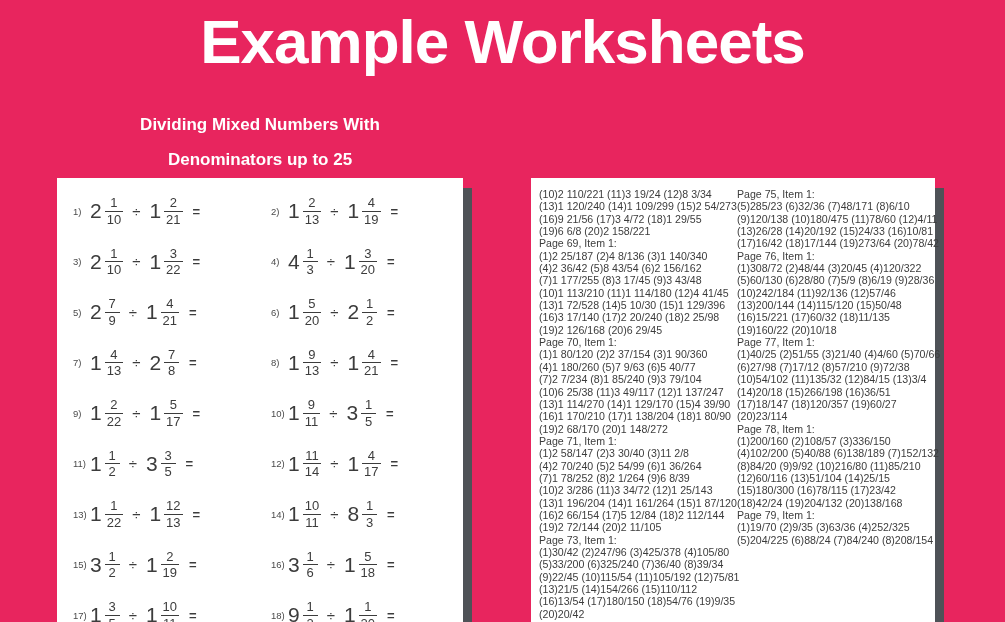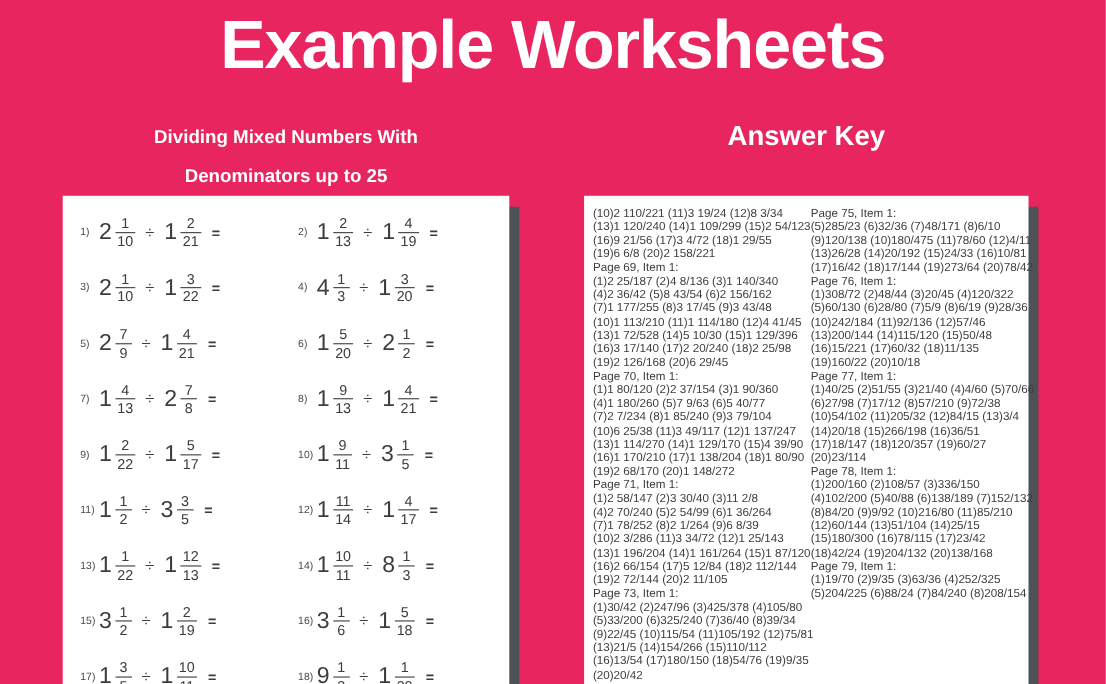--- a/index.html
+++ b/index.html
@@ -61,21 +61,20 @@
 
 <div class="page">
 
   <div class="main-title">Example Worksheets</div>
 
   <div class="ws-title">
     <div>Dividing Mixed Numbers With</div>
     <div>Denominators up to 25</div>
   </div>
 
-  <div class="ak-title">Answer Key</div>
 
   <div class="panel worksheet">
     <div class="problems">
         <div class="problem">
           <span class="pnum">1)</span>
           <span class="expr">
             <span class="mixed">
               <span class="whole">2</span>
               <span class="frac">
                 <span class="fn">1</span>
@@ -449,21 +448,21 @@
             </span>
             <span class="eq">=</span>
           </span>
         </div>
       </div>
   </div>
 
   <div class="panel answerkey">
     <div class="ak-col c1">
         <div class="ak-line">(10)2 110/221 (11)3 19/24 (12)8 3/34</div>
-        <div class="ak-line">(13)1 120/240 (14)1 109/299 (15)2 54/123</div>
+        <div class="ak-line">(13)1 120/240 (14)1 109/299 (15)2 54/273</div>
         <div class="ak-line">(16)9 21/56 (17)3 4/72 (18)1 29/55</div>
         <div class="ak-line">(19)6 6/8 (20)2 158/221</div>
         <div class="ak-line">Page 69, Item 1:</div>
         <div class="ak-line">(1)2 25/187 (2)4 8/136 (3)1 140/340</div>
         <div class="ak-line">(4)2 36/42 (5)8 43/54 (6)2 156/162</div>
         <div class="ak-line">(7)1 177/255 (8)3 17/45 (9)3 43/48</div>
         <div class="ak-line">(10)1 113/210 (11)1 114/180 (12)4 41/45</div>
         <div class="ak-line">(13)1 72/528 (14)5 10/30 (15)1 129/396</div>
         <div class="ak-line">(16)3 17/140 (17)2 20/240 (18)2 25/98</div>
         <div class="ak-line">(19)2 126/168 (20)6 29/45</div>
@@ -501,29 +500,29 @@
         <div class="ak-line">Page 76, Item 1:</div>
         <div class="ak-line">(1)308/72 (2)48/44 (3)20/45 (4)120/322</div>
         <div class="ak-line">(5)60/130 (6)28/80 (7)5/9 (8)6/19 (9)28/36</div>
         <div class="ak-line">(10)242/184 (11)92/136 (12)57/46</div>
         <div class="ak-line">(13)200/144 (14)115/120 (15)50/48</div>
         <div class="ak-line">(16)15/221 (17)60/32 (18)11/135</div>
         <div class="ak-line">(19)160/22 (20)10/18</div>
         <div class="ak-line">Page 77, Item 1:</div>
         <div class="ak-line">(1)40/25 (2)51/55 (3)21/40 (4)4/60 (5)70/66</div>
         <div class="ak-line">(6)27/98 (7)17/12 (8)57/210 (9)72/38</div>
-        <div class="ak-line">(10)54/102 (11)205/32 (12)84/15 (13)3/4</div>
+        <div class="ak-line">(10)54/102 (11)135/32 (12)84/15 (13)3/4</div>
         <div class="ak-line">(14)20/18 (15)266/198 (16)36/51</div>
         <div class="ak-line">(17)18/147 (18)120/357 (19)60/27</div>
         <div class="ak-line">(20)23/114</div>
         <div class="ak-line">Page 78, Item 1:</div>
         <div class="ak-line">(1)200/160 (2)108/57 (3)336/150</div>
         <div class="ak-line">(4)102/200 (5)40/88 (6)138/189 (7)152/132</div>
         <div class="ak-line">(8)84/20 (9)9/92 (10)216/80 (11)85/210</div>
-        <div class="ak-line">(12)60/144 (13)51/104 (14)25/15</div>
+        <div class="ak-line">(12)60/116 (13)51/104 (14)25/15</div>
         <div class="ak-line">(15)180/300 (16)78/115 (17)23/42</div>
         <div class="ak-line">(18)42/24 (19)204/132 (20)138/168</div>
         <div class="ak-line">Page 79, Item 1:</div>
         <div class="ak-line">(1)19/70 (2)9/35 (3)63/36 (4)252/325</div>
         <div class="ak-line">(5)204/225 (6)88/24 (7)84/240 (8)208/154</div>
       </div>
   </div>
 
 </div>
 

